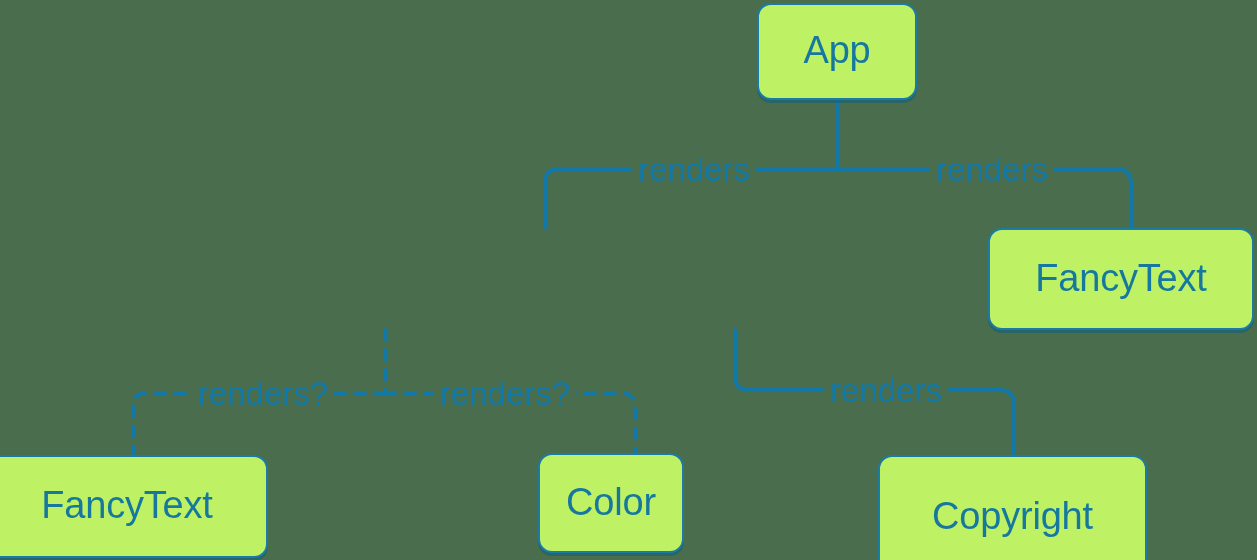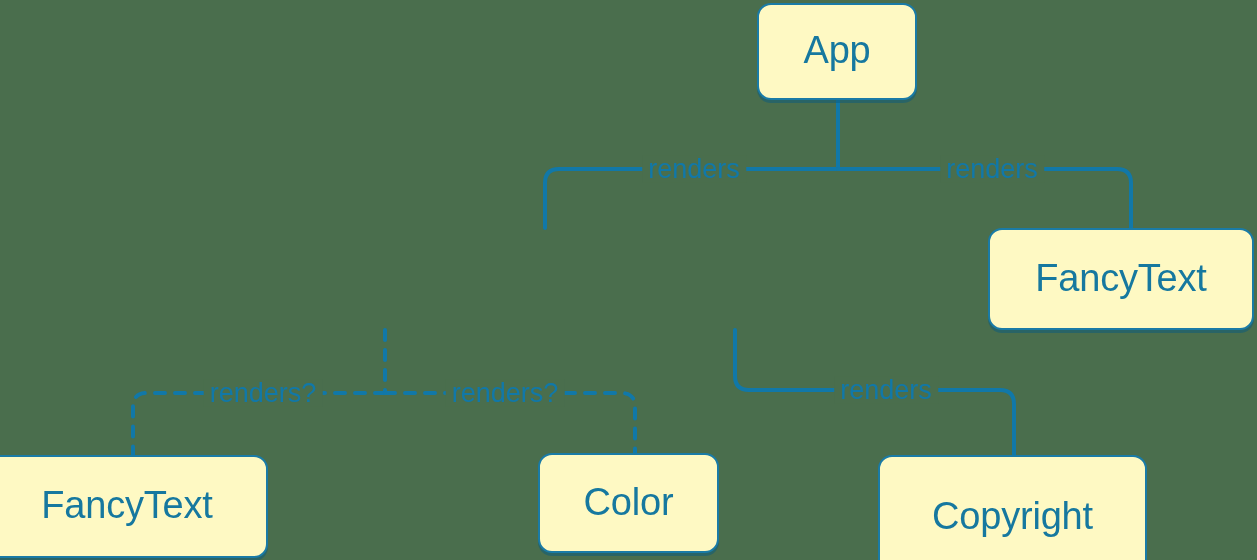--- a/index.html
+++ b/index.html
@@ -22,21 +22,21 @@
   #edge-layer {
     position: absolute;
     left: 0;
     top: 0;
     width: 1257px;
     height: 560px;
   }
   .node {
     position: absolute;
     box-sizing: border-box;
-    background: #fef9c3;
+    background: #bef264;
     border: 2px solid #1a7ba6;
     border-radius: 14px;
     box-shadow: 0 3px 0 0 rgba(14, 92, 124, 0.55);
     display: flex;
     align-items: center;
     justify-content: center;
     color: #16789f;
     font-size: 38px;
     font-weight: 400;
     letter-spacing: -0.2px;
@@ -44,21 +44,21 @@
     z-index: 2;
   }
   .node-label {
     display: block;
     line-height: 1;
     padding-bottom: 3px;
   }
   .edge-label {
     position: absolute;
     color: #1178a8;
-    font-size: 27px;
+    font-size: 33px;
     font-weight: 400;
     line-height: 1;
     white-space: nowrap;
     transform: translate(-50%, -50%);
     z-index: 3;
     background: #4a6e4d;
     padding: 0 6px;
   }
 </style>
 </head>
@@ -95,21 +95,21 @@
 
 
   <div class="node" style="left:988px; top:228px; width:266px; height:102px;">
     <span class="node-label">FancyText</span>
   </div>
 
   <div class="node" style="left:-14px; top:455px; width:282px; height:103px;">
     <span class="node-label">FancyText</span>
   </div>
 
-  <div class="node" style="left:538px; top:453px; width:181px; height:100px;">
+  <div class="node" style="left:538px; top:453px; width:146px; height:100px;">
     <span class="node-label">Color</span>
   </div>
 
   <div class="node" style="left:878px; top:455px; width:269px; height:125px;">
     <span class="node-label">Copyright</span>
   </div>
 
 </div>
 
 </body></html>

